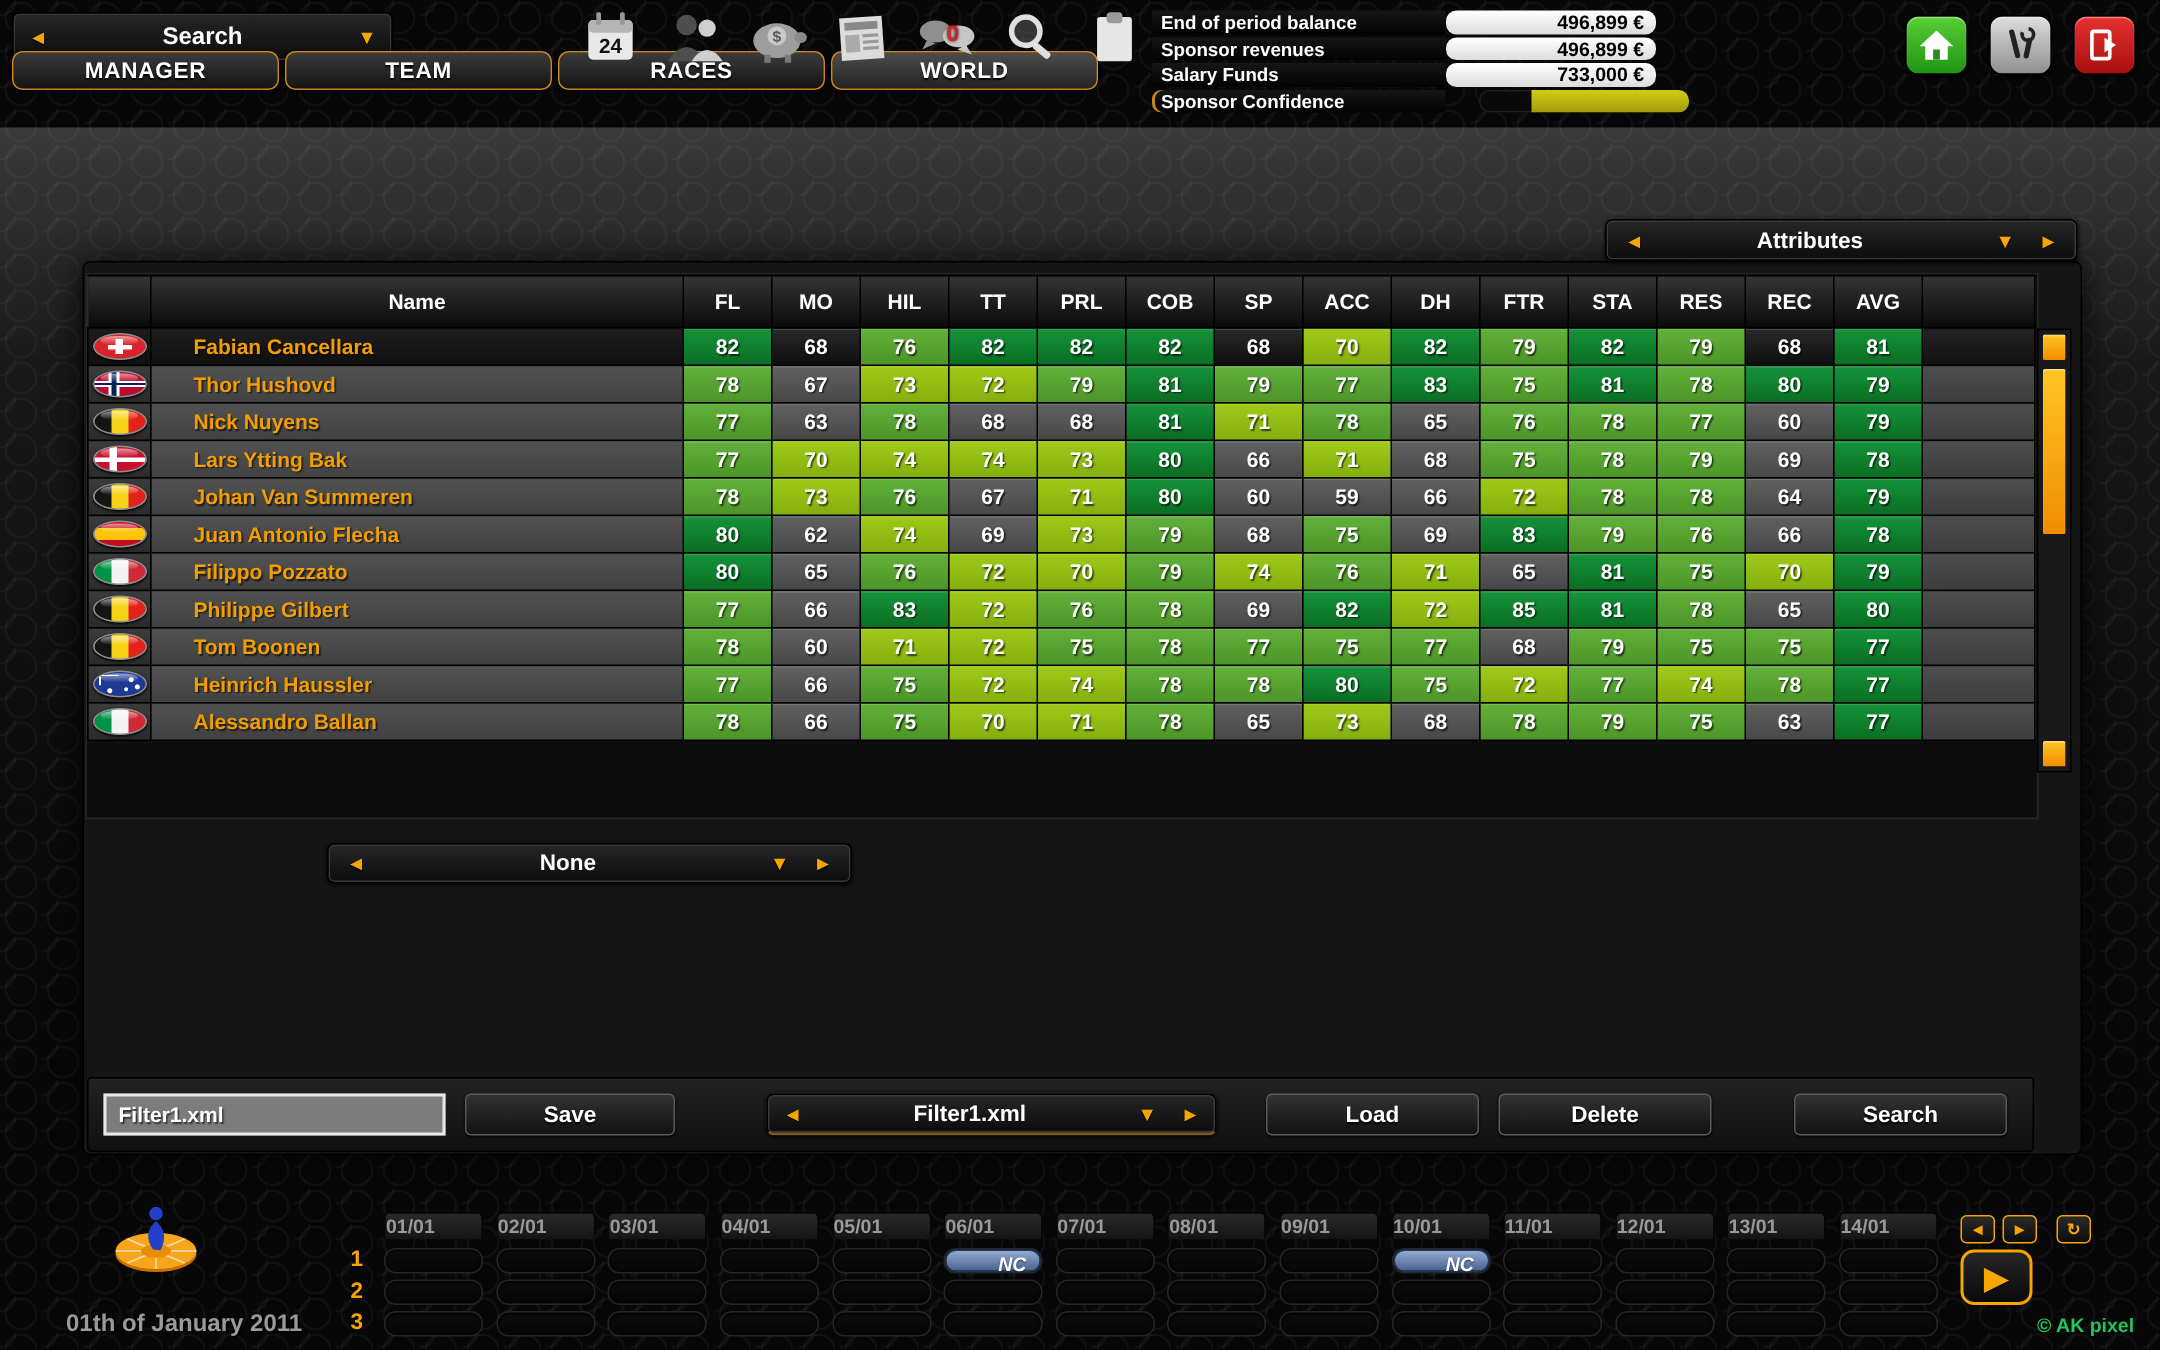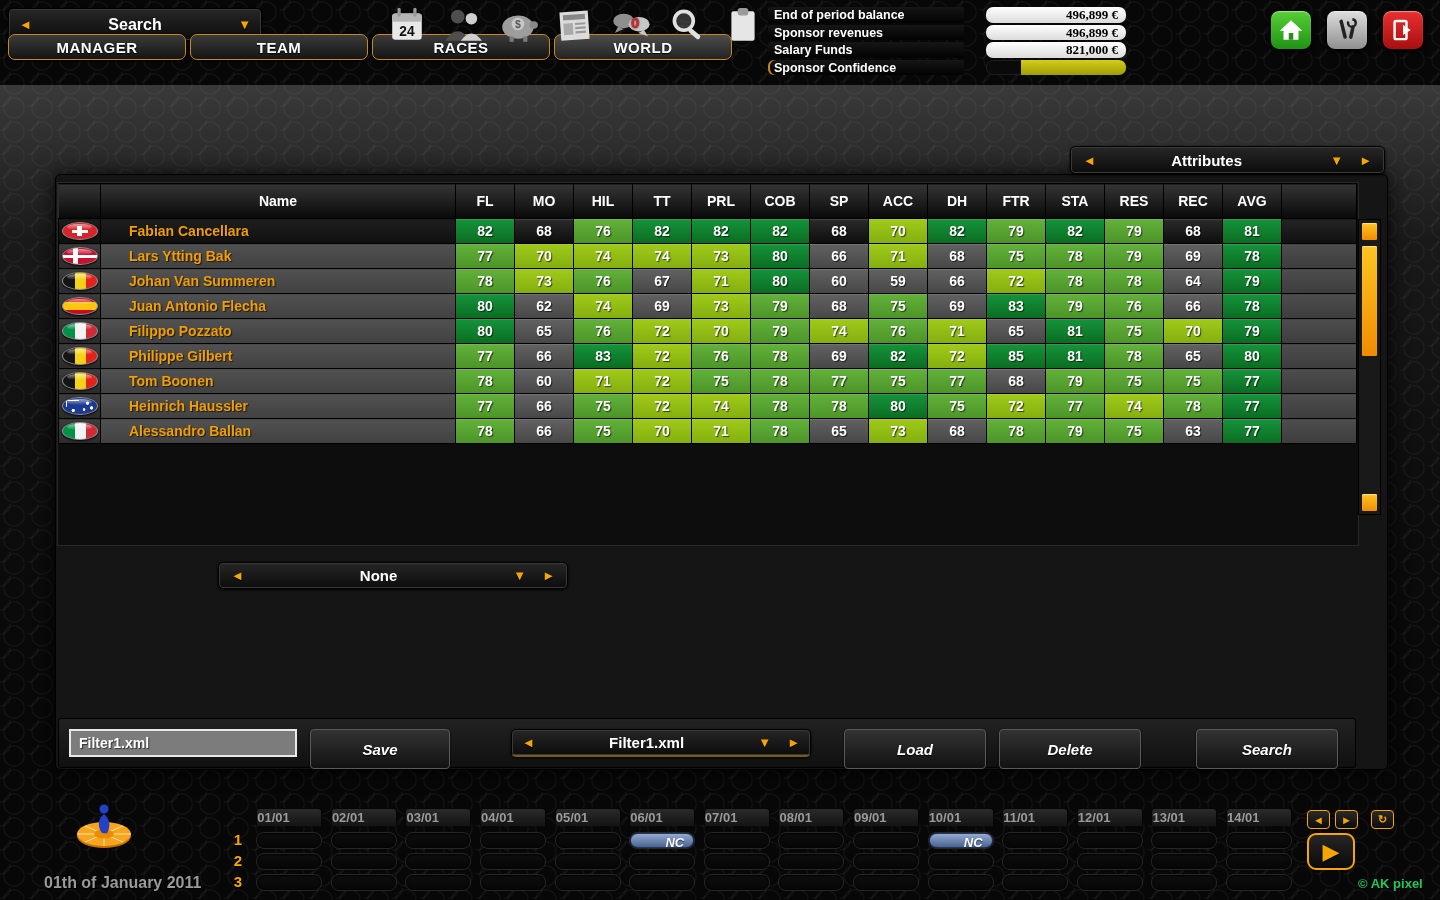--- a/index.html
+++ b/index.html
@@ -32,22 +32,22 @@
 .tab.active { background:linear-gradient(#4d4d4d,#232323); }
 .icon-row { position:absolute; left:386px; top:6px; display:flex; gap:14px; align-items:flex-start; }
 .ic { width:42px; height:38px; position:relative; display:flex; align-items:center; justify-content:center; }
 .badge0 { position:absolute; left:21px; top:8px; color:#e02020; font-weight:bold; font-size:15px; text-shadow:0 0 2px #000; }
 
 .finance { position:absolute; left:768px; top:7px; width:360px; }
 .fin-row { display:flex; margin-bottom:2px; height:15.5px; }
 .fin-label { width:196px; background:linear-gradient(#161616,#020202); color:#fff; font-size:12.5px;
   font-weight:bold; padding:1px 0 0 6px; border-radius:2px; }
 .fin-label.sc { box-shadow:inset 2px 0 0 #c8881e; border-radius:6px 2px 2px 6px; }
-.fin-val { width:140px; margin-left:22px; background:linear-gradient(#ffffff,#dcdcdc); color:#000;
-  font-size:13px; font-weight:bold; text-align:right; padding:0 8px; border-radius:7px; line-height:15px;font-family:Liberation Serif, serif; }
+.fin-val { width:140px; background:linear-gradient(#ffffff,#dcdcdc); color:#000;
+  font-size:13px; font-weight:bold; text-align:right; padding:0 8px; border-radius:7px; line-height:15px; }
 .fin-bar { width:140px; margin-left:22px; background:#0a0a0a; border-radius:7px; overflow:hidden;
   position:relative; box-shadow:inset 0 0 0 1px #1e1e1e; }
 .fin-fill { position:absolute; right:0; top:0; bottom:0; background:linear-gradient(#d3cd17,#a09c0a); }
 
 .sysbtns { position:absolute; right:16px; top:10px; display:flex; gap:14px; }
 .sysbtn { width:42px; height:40px; border-radius:9px; border:1px solid #000; display:flex;
   align-items:center; justify-content:center; box-shadow:0 2px 4px #000, inset 0 1px 1px rgba(255,255,255,.5); cursor:pointer; }
 .sys-home { background:linear-gradient(#58ce35,#1f9414); }
 .sys-tools { background:linear-gradient(#dedede,#8f8f8f); }
 .sys-exit { background:linear-gradient(#e83030,#a80f0f); }
@@ -121,24 +121,24 @@
 
 .none-dd { position:absolute; left:218px; top:562px; width:350px; height:27px; padding:0 12px; z-index:5; }
 .none-dd .lbl { flex:1; text-align:center; font-weight:bold; font-size:15px; }
 
 
 .filter-strip { position:absolute; left:58px; top:718px; width:1298px; height:50px;
   background:linear-gradient(#222,#101010); border:1px solid #000; border-radius:3px; }
 .f-input { position:absolute; left:10px; top:10px; width:228px; height:28px;
   background:#7c7c7c; border:2px solid #e9e9e9; color:#fff; font-weight:bold; font-size:14px;
   padding:0 8px; font-family:"Liberation Sans", sans-serif; text-shadow:1px 1px 1px #333; }
-.f-btn { position:absolute; top:10px; height:40px; background:linear-gradient(#323232,#121212);
+.f-btn { position:absolute; top:10px; height:28px; background:linear-gradient(#323232,#121212);
   border:1px solid #5a5a5a; border-radius:4px; color:#fff; font-weight:bold; font-size:15px;
   display:flex; align-items:center; justify-content:center; text-shadow:0 1px 1px #000;
-  box-shadow:0 1px 2px #000; cursor:pointer;font-style:italic; }
+  box-shadow:0 1px 2px #000; cursor:pointer; }
 .f-save { left:251px; width:140px; }
 .f-load { left:785px; width:142px; }
 .f-del  { left:940px; width:142px; }
 .f-search { left:1137px; width:142px; }
 .f-dd { position:absolute; left:452px; top:10px; width:300px; height:28px; padding:0 10px;
   border-bottom:2px solid #7a5a18; }
 .f-dd .lbl { flex:1; text-align:center; font-weight:bold; font-size:15px; }
 
 
 .team-logo { position:absolute; left:52px; top:800px; width:190px; }
@@ -261,21 +261,21 @@
     <div class="fin-row">
       <span class="fin-label">End of period balance</span>
       <span class="fin-val">496,899 €</span>
     </div>
     <div class="fin-row">
       <span class="fin-label">Sponsor revenues</span>
       <span class="fin-val">496,899 €</span>
     </div>
     <div class="fin-row">
       <span class="fin-label">Salary Funds</span>
-      <span class="fin-val">821,000 €</span>
+      <span class="fin-val">733,000 €</span>
     </div>
     <div class="fin-row">
       <span class="fin-label sc">Sponsor Confidence</span>
       <span class="fin-bar">
           <span class="fin-fill" style="width: 75%;"></span>
         </span>
     </div>
   </div>
 
   <div class="sysbtns">
@@ -368,20 +368,58 @@
         <td class="val vl">70</td>
         <td class="val vh">82</td>
         <td class="val vm">79</td>
         <td class="val vh">82</td>
         <td class="val vm">79</td>
         <td class="val vg">68</td>
         <td class="val vh">81</td>
         <td class="fillc"></td>
       </tr>
       <tr class="">
+        <td class="flagc"><span class="flag flag-nor"><i></i></span></td>
+        <td class="namec">Thor Hushovd</td>
+        <td class="val vm">78</td>
+        <td class="val vg">67</td>
+        <td class="val vl">73</td>
+        <td class="val vl">72</td>
+        <td class="val vm">79</td>
+        <td class="val vh">81</td>
+        <td class="val vm">79</td>
+        <td class="val vm">77</td>
+        <td class="val vh">83</td>
+        <td class="val vm">75</td>
+        <td class="val vh">81</td>
+        <td class="val vm">78</td>
+        <td class="val vh">80</td>
+        <td class="val vh">79</td>
+        <td class="fillc"></td>
+      </tr>
+      <tr class="">
+        <td class="flagc"><span class="flag flag-bel"><i></i></span></td>
+        <td class="namec">Nick Nuyens</td>
+        <td class="val vm">77</td>
+        <td class="val vg">63</td>
+        <td class="val vm">78</td>
+        <td class="val vg">68</td>
+        <td class="val vg">68</td>
+        <td class="val vh">81</td>
+        <td class="val vl">71</td>
+        <td class="val vm">78</td>
+        <td class="val vg">65</td>
+        <td class="val vm">76</td>
+        <td class="val vm">78</td>
+        <td class="val vm">77</td>
+        <td class="val vg">60</td>
+        <td class="val vh">79</td>
+        <td class="fillc"></td>
+      </tr>
+      <tr class="">
         <td class="flagc"><span class="flag flag-den"><i></i></span></td>
         <td class="namec">Lars Ytting Bak</td>
         <td class="val vm">77</td>
         <td class="val vl">70</td>
         <td class="val vl">74</td>
         <td class="val vl">74</td>
         <td class="val vl">73</td>
         <td class="val vh">80</td>
         <td class="val vg">66</td>
         <td class="val vl">71</td>

